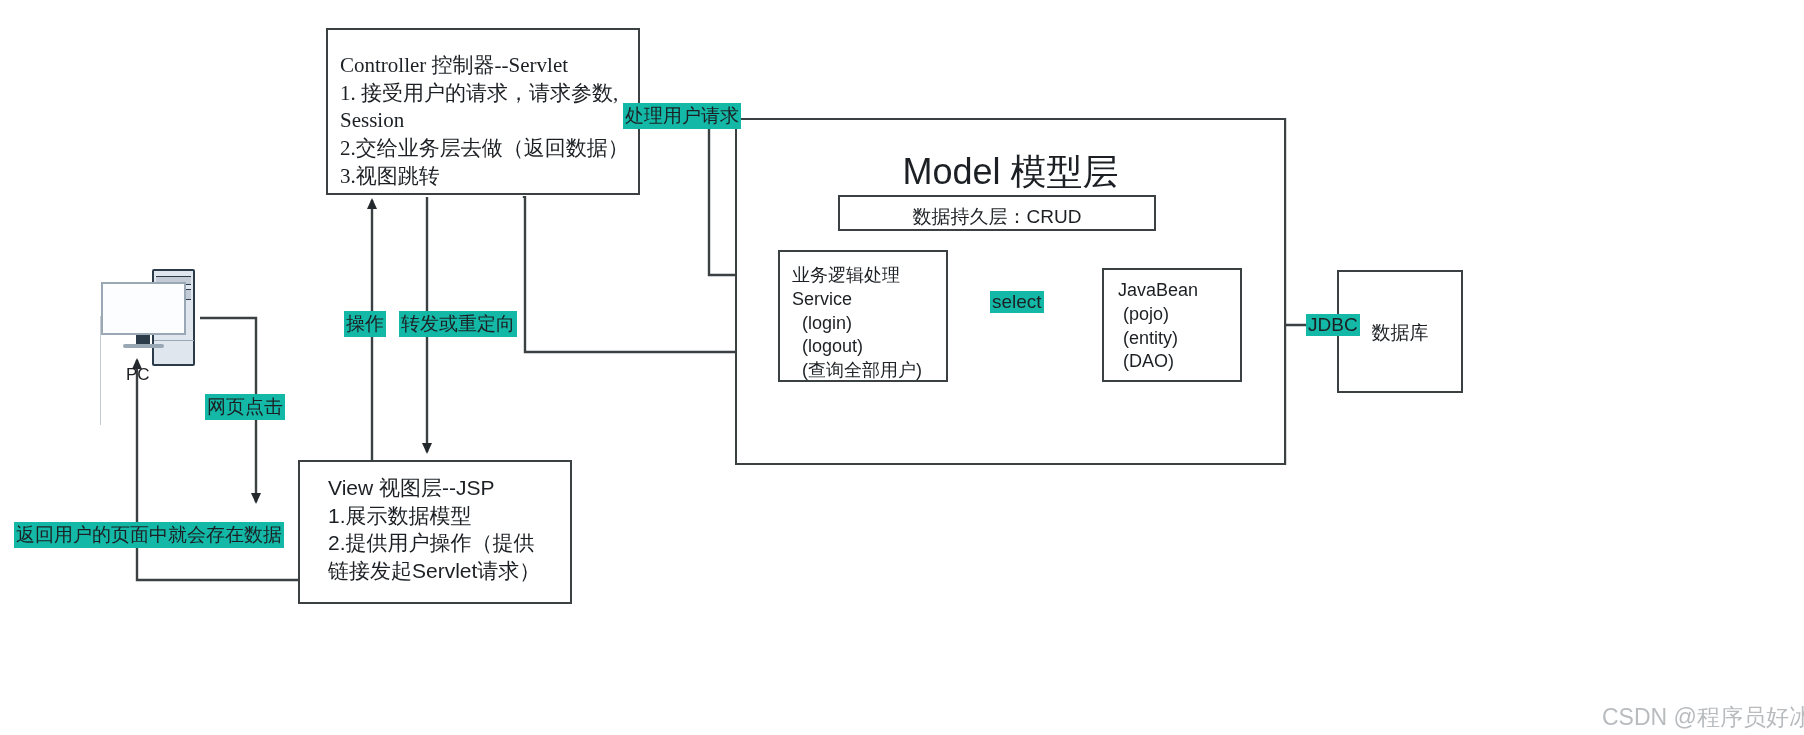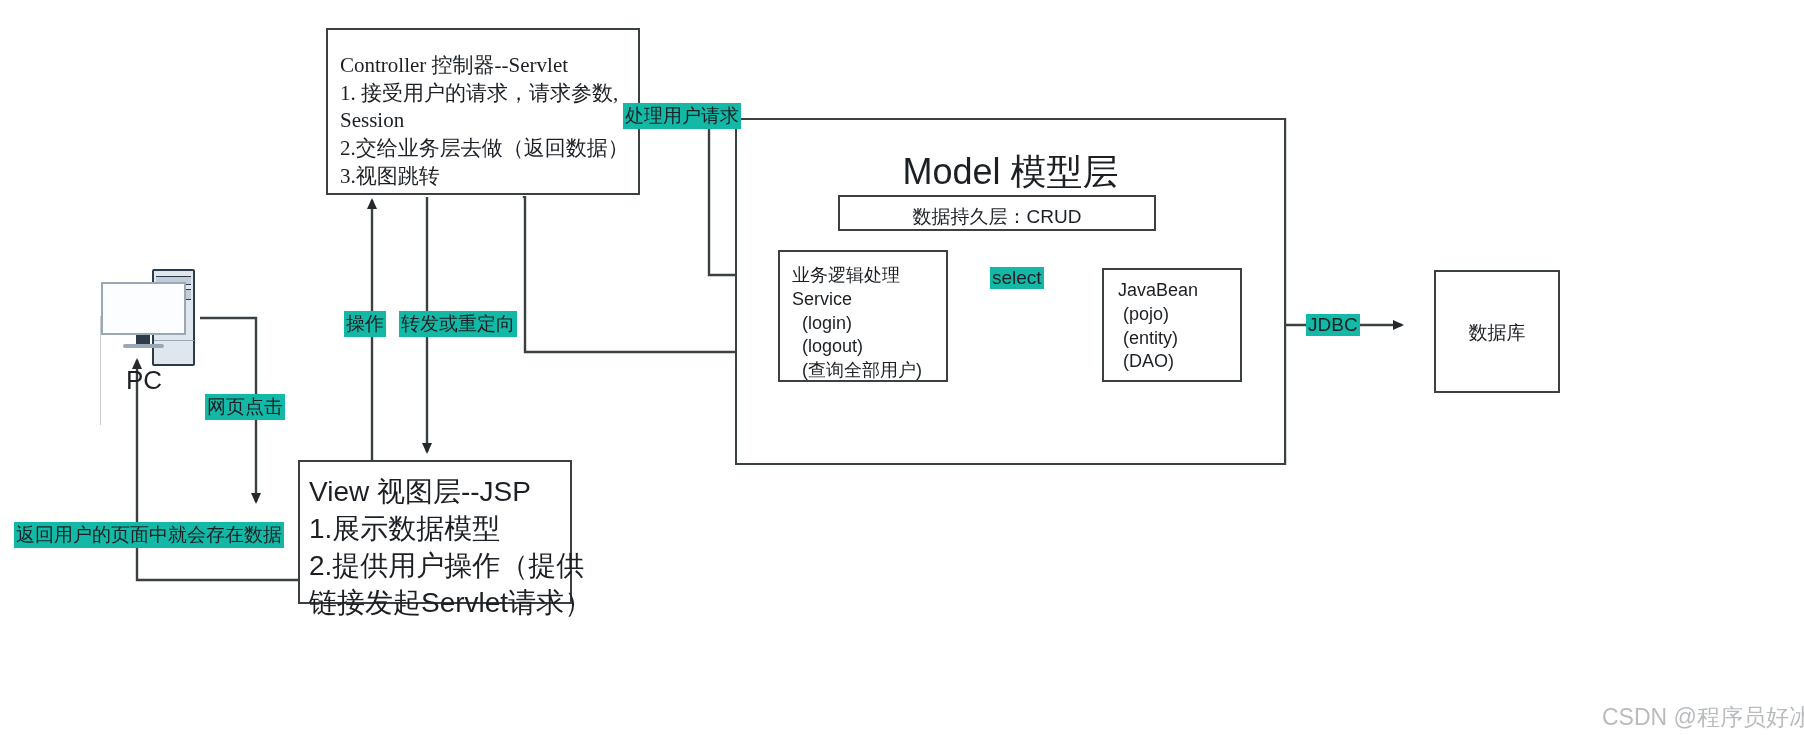--- a/index.html
+++ b/index.html
@@ -72,21 +72,21 @@
     <div class="pc-tower" style="left:152px;top:269px;width:43px;height:97px;"></div>
     <div class="pc-bay" style="left:156px;top:276px;width:35px;height:7px;"></div>
     <div class="pc-bay" style="left:156px;top:289px;width:35px;height:9px;"></div>
     <div class="pc-led" style="left:170px;top:313px;"></div>
     <div class="pc-sep" style="left:154px;top:340px;width:40px;"></div>
 
     <div class="pc-monitor-body" style="left:101px;top:282px;width:85px;height:53px;"></div>
     <div class="pc-monitor-neck" style="left:136px;top:335px;width:14px;height:9px;"></div>
     <div class="pc-monitor-base" style="left:123px;top:344px;width:41px;height:4px;"></div>
 
-    <span class="txt" style="left:126px;top:364px;font-size:26px;">PC</span>
+    <span class="txt" style="left:126px;top:364px;font-size:17px;">PC</span>
   </div>
 
   <div class="box" style="left:326px;top:28px;width:314px;height:167px;">
     <div class="boxtext" style="left:12px;top:22px;font-size:21px;font-family:Liberation Serif, serif;"><span>Controller 控制器--Servlet</span><br><span>1. 接受用户的请求，请求参数,</span><br><span>Session</span><br><span>2.交给业务层去做（返回数据）</span><br><span>3.视图跳转</span></div>
   </div>
 
   <div class="box" style="left:735px;top:118px;width:551px;height:347px;">
     <div class="ctr" style="left:0;top:28px;font-size:36px;">Model 模型层</div>
   </div>
 
@@ -95,37 +95,37 @@
   </div>
 
   <div class="box" style="left:778px;top:250px;width:170px;height:132px;">
     <div class="boxtext" style="left:12px;top:12px;font-size:18px;"><span>业务逻辑处理</span><br><span>Service</span><br><span>  (login)</span><br><span>  (logout)</span><br><span>  (查询全部用户)</span></div>
   </div>
 
   <div class="box" style="left:1102px;top:268px;width:140px;height:114px;">
     <div class="boxtext" style="left:14px;top:9px;font-size:18px;"><span>JavaBean</span><br><span> (pojo)</span><br><span> (entity)</span><br><span> (DAO)</span></div>
   </div>
 
-  <div class="box" style="left:1434px;top:270px;width:126px;height:123px;font-family:Liberation Serif, serif;">
+  <div class="box" style="left:1337px;top:270px;width:126px;height:123px;font-family:Liberation Serif, serif;">
     <div class="ctr" style="left:0;top:48px;font-size:19px;">数据库</div>
   </div>
 
   <div class="box" style="left:298px;top:460px;width:274px;height:144px;">
-    <div class="boxtext" style="left:9px;top:12px;font-size:28px;"><span>View 视图层--JSP</span><br><span>1.展示数据模型</span><br><span>2.提供用户操作（提供</span><br><span>链接发起Servlet请求）</span></div>
+    <div class="boxtext" style="left:28px;top:12px;font-size:21px;"><span>View 视图层--JSP</span><br><span>1.展示数据模型</span><br><span>2.提供用户操作（提供</span><br><span>链接发起Servlet请求）</span></div>
   </div>
 
   <span class="lbl" style="left:623px;top:103px;font-size:19px;">处理用户请求</span>
 
   <span class="lbl" style="left:344px;top:311px;font-size:19px;">操作</span>
 
   <span class="lbl" style="left:399px;top:311px;font-size:19px;">转发或重定向</span>
 
   <span class="lbl" style="left:205px;top:394px;font-size:19px;">网页点击</span>
 
   <span class="lbl" style="left:14px;top:522px;font-size:19px;">返回用户的页面中就会存在数据</span>
 
-  <span class="lbl" style="left:990px;top:267px;font-size:19px;">select</span>
+  <span class="lbl" style="left:990px;top:291px;font-size:19px;">select</span>
 
   <span class="lbl" style="left:1306px;top:314px;font-size:19px;">JDBC</span>
 
   <span class="wm" style="left:1602px;top:702px;">CSDN @程序员好冰</span>
 
 </div>
 
 </body></html>

